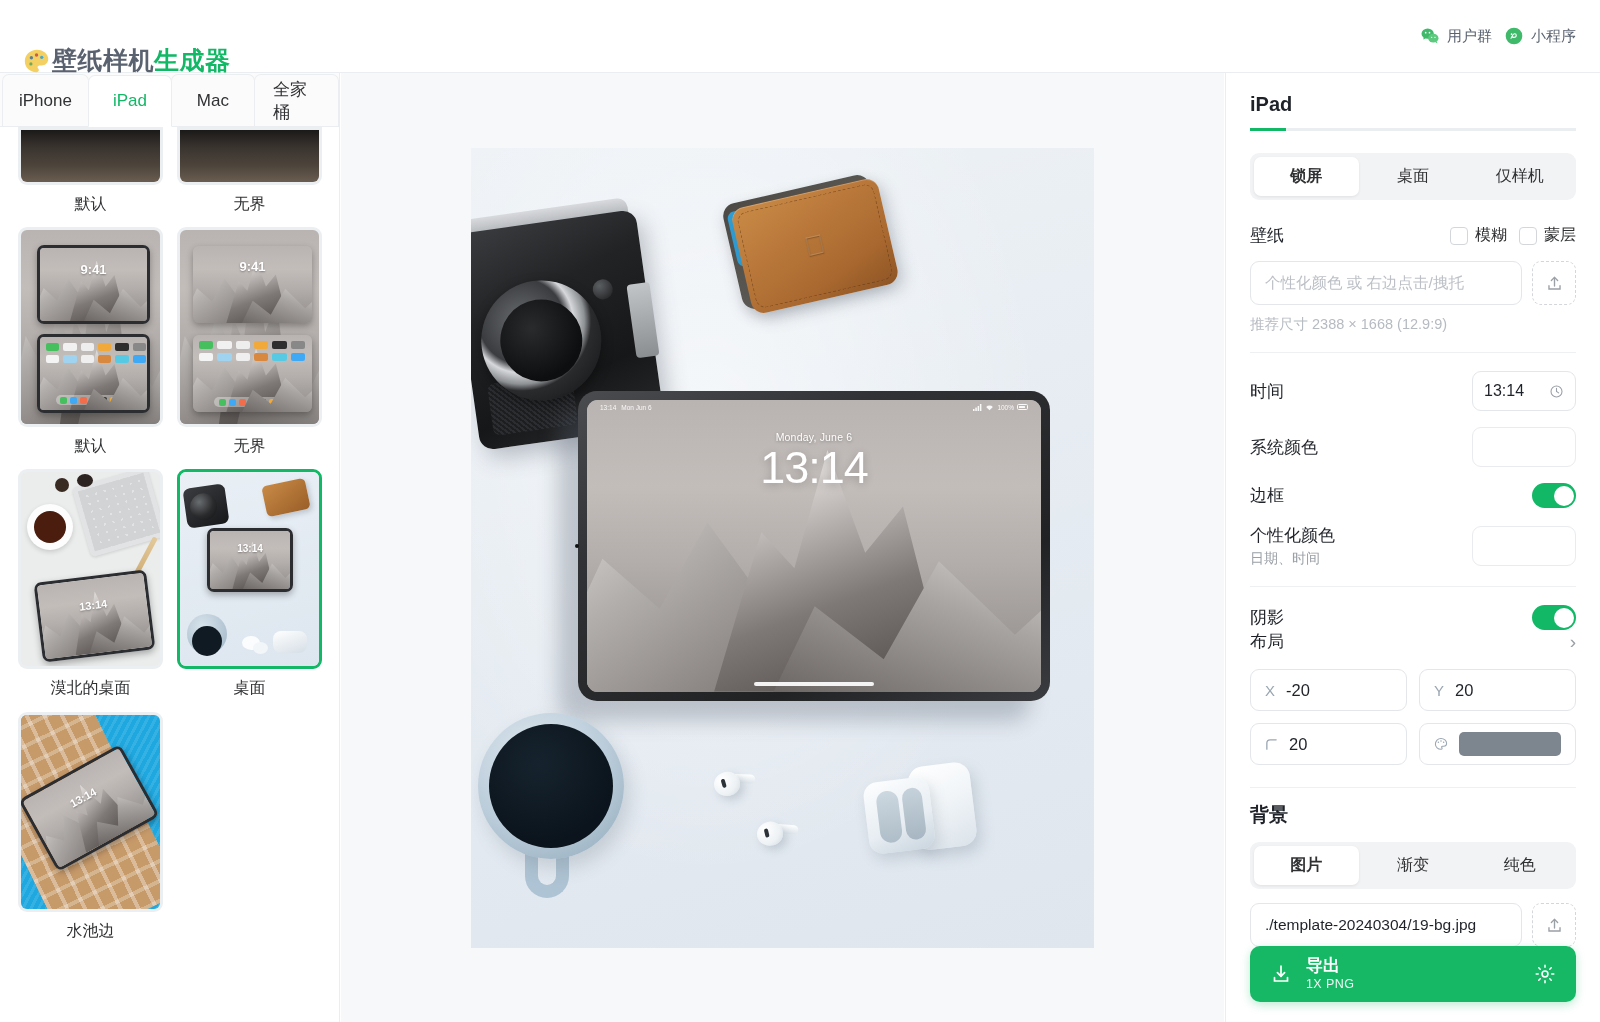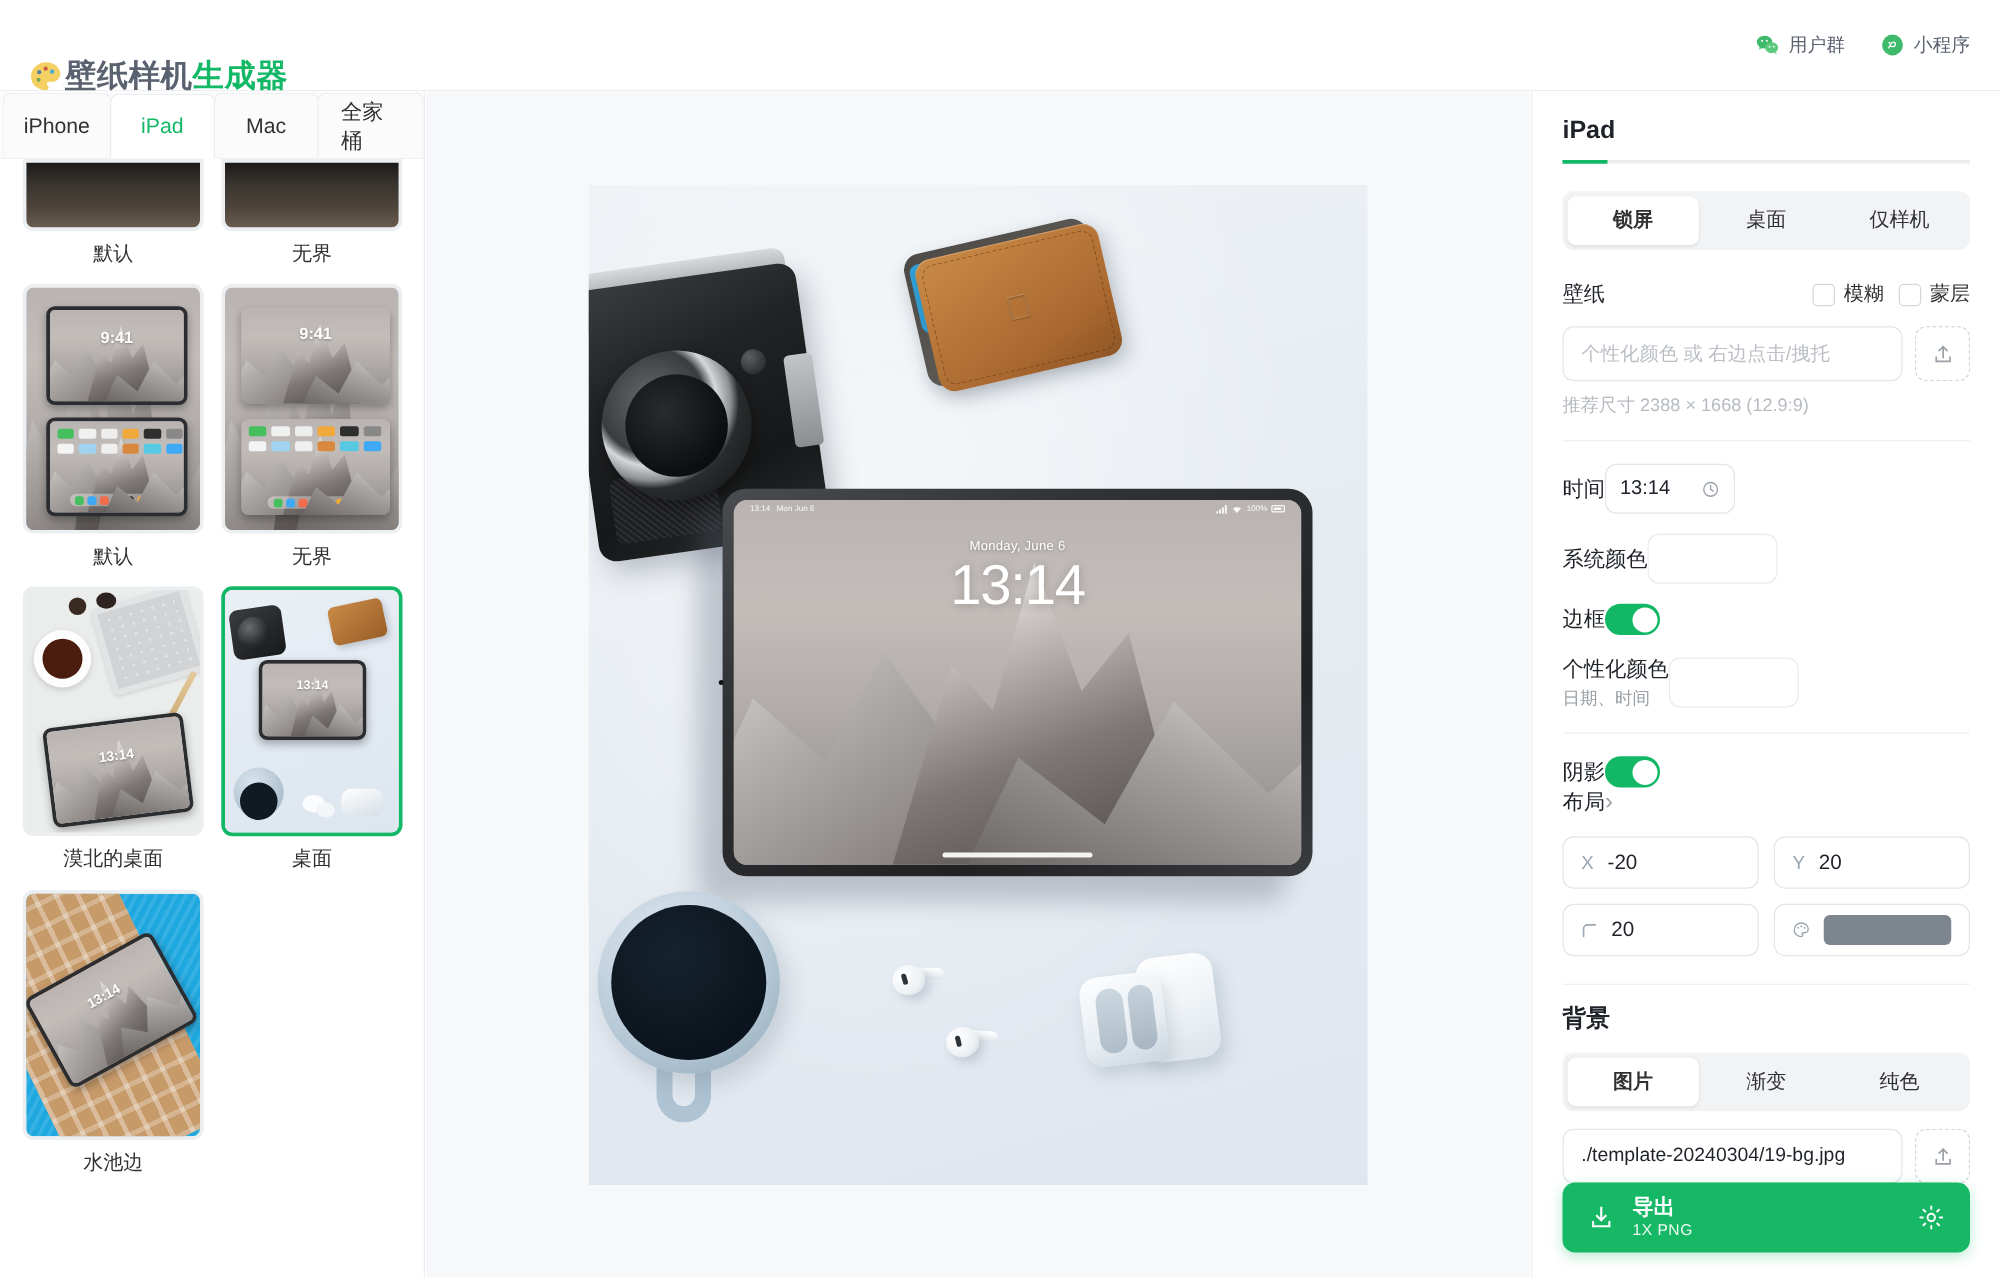--- a/index.html
+++ b/index.html
@@ -21,21 +21,21 @@
   }
   .brand { display: flex; align-items: flex-end; gap: 0; }
   .brand-logo { width: 30px; height: 30px; display: block; }
   .brand-title {
     font-size: 25px; font-weight: bold; letter-spacing: 0.5px;
     display: flex; align-items: baseline;
   }
   .brand-title .t1 { color: #5a6270; }
   .brand-title .t2 { color: #12b866; margin-top: 48px; }
 
-  .header-links { display: flex; align-items: center; gap: 28px; }
+  .header-links { display: flex; align-items: center; gap: 12px; }
   .header-link {
     display: flex; align-items: center; gap: 7px;
     font-size: 15px; color: #5a6270; cursor: pointer;
   }
   .hl-icon { width: 20px; height: 20px; display: block; }
 
   
   .sidebar {
     position: absolute; left: 0; top: 73px; width: 340px; height: 949px;
     background: #ffffff;
@@ -305,21 +305,21 @@
     color:#1f2329; overflow:hidden; white-space:nowrap; background:#fff; cursor:text;
   }
   .text-input.placeholder { color:#bcc0c6; }
   .upload-btn {
     width: 44px; height: 44px; border: 1.5px dashed #d3d6db; border-radius: 9px;
     display:flex; align-items:center; justify-content:center; cursor:pointer; background:#fff;
   }
   .hint { font-size: 14.5px; color: #b6bbc2; margin-top: 10px; }
   .divider { height:1px; background:#eef0f2; margin: 18px 0; }
 
-  .field-row { display:flex; align-items:center; margin-bottom: 16px; }
+  .field-row { display:flex; align-items:center; justify-content:space-between; margin-bottom: 16px; }
   .val-box {
     width: 104px; height: 40px; border:1px solid #e3e6ea; border-radius: 9px;
     display:flex; align-items:center; justify-content:space-between; padding: 0 11px;
     font-size: 16px; color:#1f2329; cursor:text; background:#fff;
   }
   .color-box { width: 104px; height: 40px; border:1px solid #e9ebee; border-radius: 9px; background:#fff; cursor:pointer; }
 
   .toggle { width: 44px; height: 25px; border-radius: 14px; background:#12b866; position: relative; cursor:pointer; }
   .toggle::after { content:""; position:absolute; right:2.5px; top:2.5px; width:20px; height:20px; border-radius:50%; background:#fff; }
 

